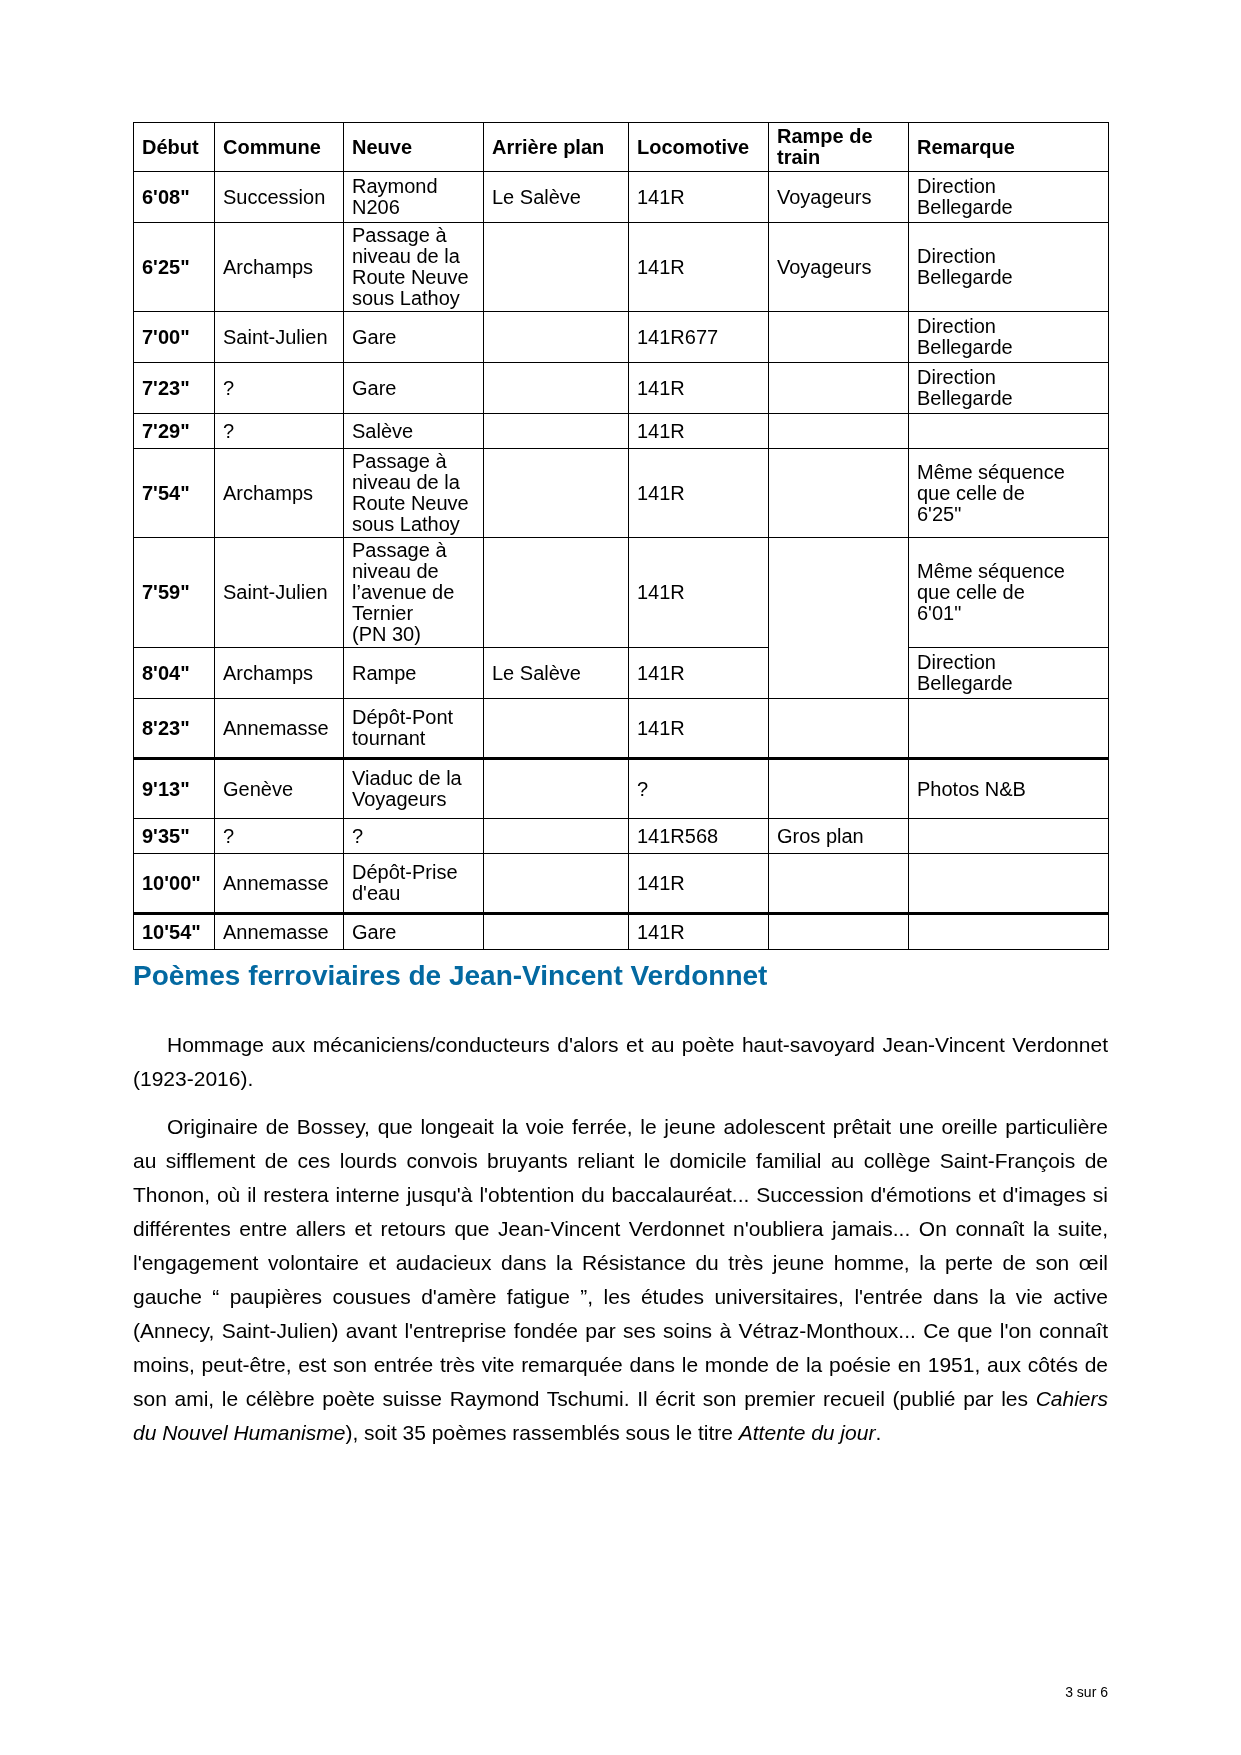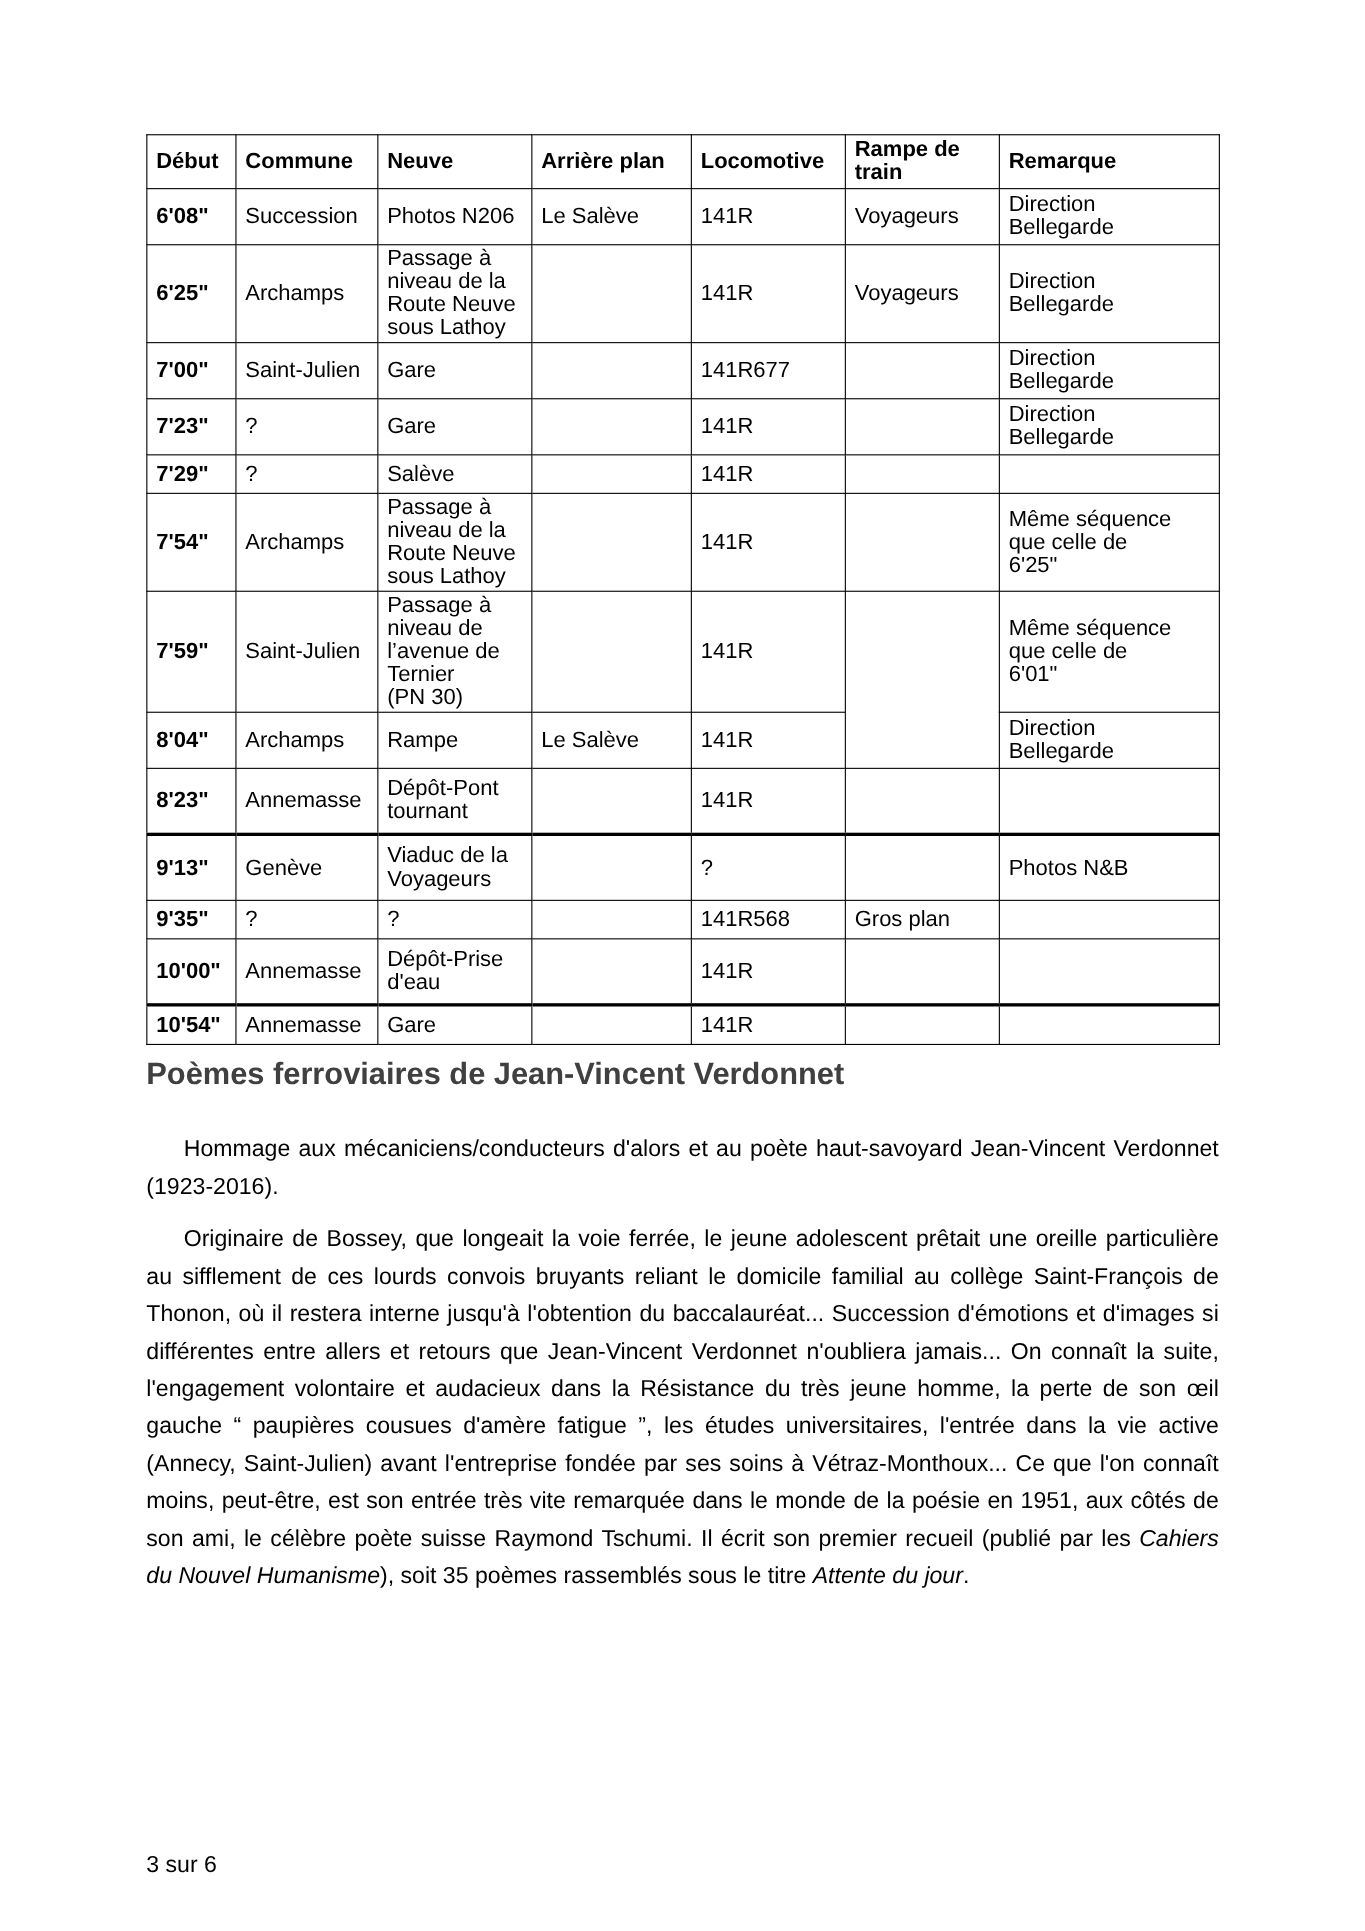--- a/index.html
+++ b/index.html
@@ -43,21 +43,21 @@
   }
   .poems-section p {
     margin:0 0 14px 0;
     font-size:21px; line-height:34px;
     text-align:justify; text-indent:34px;
   }
   .poems-section p em { font-style:italic; }
   
   .page-footer {
     position:absolute; left:133px; top:1684px; width:975px;
-    font-size:21px; text-align:left;
+    font-size:14px; text-align:right;
   }
 </style>
 </head>
 <body>
 
 <div class="page">
 
   <table class="film-table">
     <colgroup>
       <col style="width:81px">
@@ -77,21 +77,21 @@
           <th>Locomotive</th>
           <th>Rampe de
 train</th>
           <th>Remarque</th>
         </tr>
     </thead>
     <tbody id="table-body">
         <tr>
           <td>6'08"</td>
           <td>Succession</td>
-          <td>Photos N206</td>
+          <td>Raymond N206</td>
           <td>Le Salève</td>
           <td>141R</td>
           <td>Voyageurs</td>
           <td>Direction
 Bellegarde</td>
         </tr>
         <tr>
           <td>6'25"</td>
           <td>Archamps</td>
           <td>Passage à
@@ -216,20 +216,20 @@
           <td>Gare</td>
           <td></td>
           <td>141R</td>
           <td></td>
           <td></td>
         </tr>
       </tbody>
   </table>
 
   <div class="poems-section">
-    <h1 class="section-heading" style="color: #404040;">Poèmes ferroviaires de Jean-Vincent Verdonnet</h1>
+    <h1 class="section-heading" style="color: #0369a1;">Poèmes ferroviaires de Jean-Vincent Verdonnet</h1>
     <p><span>Hommage aux mécaniciens/conducteurs d'alors et au poète haut-savoyard Jean-Vincent Verdonnet (1923-2016).</span></p>
     <p><span>Originaire de Bossey, que longeait la voie ferrée, le jeune adolescent prêtait une oreille particulière au sifflement de ces lourds convois bruyants reliant le domicile familial au collège Saint-François de Thonon, où il restera interne jusqu'à l'obtention du baccalauréat... Succession d'émotions et d'images si différentes entre allers et retours que Jean-Vincent Verdonnet n'oubliera jamais... On connaît la suite, l'engagement volontaire et audacieux dans la Résistance du très jeune homme, la perte de son œil gauche “ paupières cousues d'amère fatigue ”, les études universitaires, l'entrée dans la vie active (Annecy, Saint-Julien) avant l'entreprise fondée par ses soins à Vétraz-Monthoux... Ce que l'on connaît moins, peut-être, est son entrée très vite remarquée dans le monde de la poésie en 1951, aux côtés de son ami, le célèbre poète suisse Raymond Tschumi. Il écrit son premier recueil (publié par les </span><em>Cahiers du Nouvel Humanisme</em><span>), soit 35 poèmes rassemblés sous le titre </span><em>Attente du jour</em><span>.</span></p>
   </div>
 
   <div class="page-footer">3 sur 6</div>
 
 </div>
 
 </body></html>

